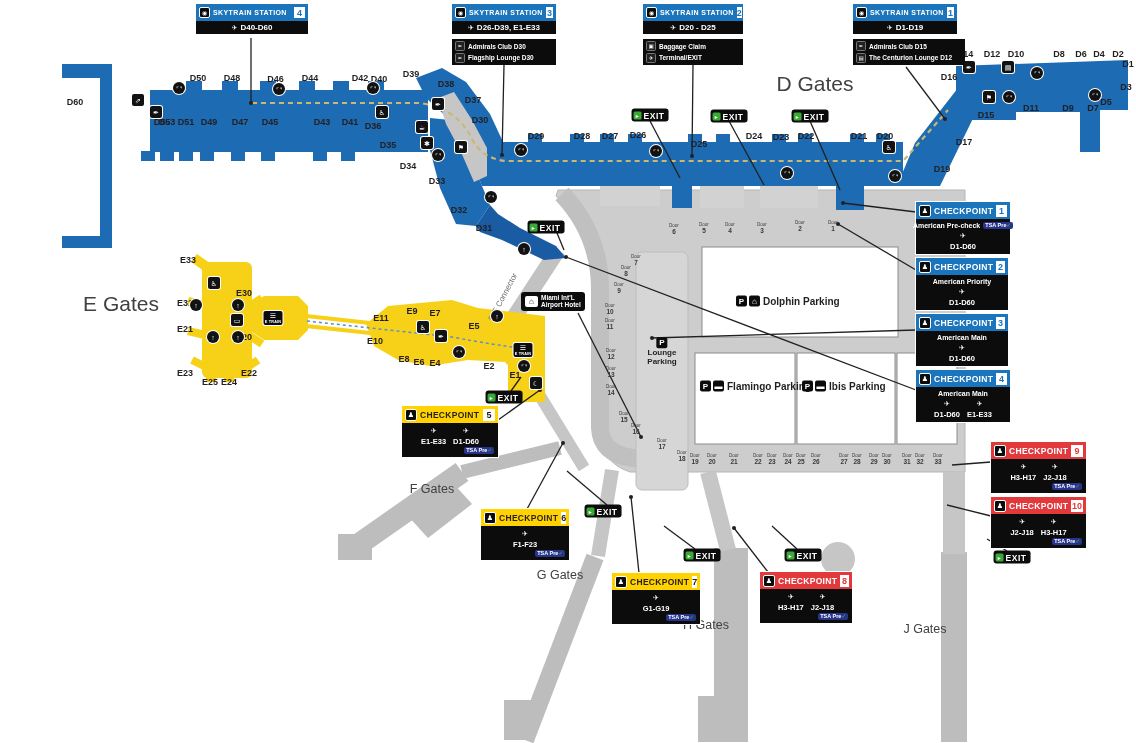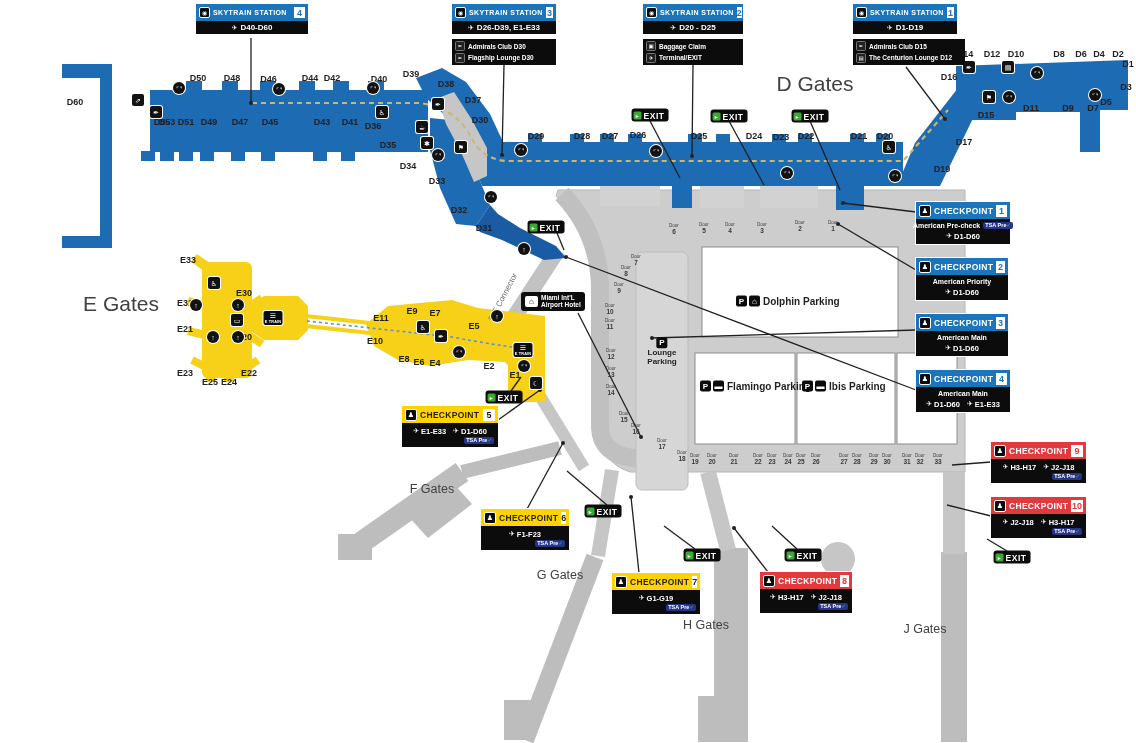--- a/index.html
+++ b/index.html
@@ -44,21 +44,21 @@
   .cp .hdr .pic{width:10px;height:10px;background:#0c0c0c;border:1px solid #fff;border-radius:2px;
         display:flex;align-items:center;justify-content:center;font-size:7px;color:#fff;flex:0 0 auto;}
   .cp .hdr .t{font-size:8.5px;font-weight:bold;letter-spacing:.3px;white-space:nowrap;}
   .cp .hdr .num{margin-left:auto;background:#fff;width:12px;height:12px;display:flex;
         align-items:center;justify-content:center;font-size:9px;font-weight:bold;}
   .cp .body{background:#0c0c0c;color:#fff;position:relative;padding:2px 3px 2px;}
   .cp .nrow{display:flex;align-items:center;justify-content:center;gap:3px;font-size:7px;
         font-weight:bold;padding:1px 0;white-space:nowrap;}
   .cp .grow{display:flex;align-items:center;justify-content:center;gap:7px;font-size:7.5px;
         font-weight:bold;padding:1.5px 0;white-space:nowrap;}
-  .cp .grow .chip{display:flex;align-items:center;gap:2px;}
+  .cp .grow .chip{display:flex;align-items:center;gap:2px;flex-direction:column;}
   .tsa{background:#27348b;color:#fff;font-size:5.5px;font-weight:bold;border-radius:2px;
         padding:0 2px;line-height:7px;white-space:nowrap;}
   .tsa .ck{color:#46c33c;}
   .cp .tsarow{display:flex;justify-content:flex-end;padding:0 1px 1px;}
   .hotel{position:absolute;left:521px;top:292px;background:#0c0c0c;color:#fff;border-radius:3px;
         display:flex;align-items:center;gap:3px;padding:2px 4px;}
   .hotel .hicon{width:13px;height:11px;background:#fff;color:#0c0c0c;border-radius:2px;
         display:flex;align-items:center;justify-content:center;font-size:8px;}
   .hotel .htxt{font-size:6.5px;font-weight:bold;line-height:1.15;white-space:nowrap;}
   .etrain{position:absolute;transform:translate(-50%,-50%);background:#0c0c0c;color:#fff;
@@ -226,23 +226,23 @@
   <div class="decon">D-E Connector</div>
 <div class="rtitle" style="left: 815px; top: 84px; font-size: 21px;">D Gates</div>
     <div class="rtitle" style="left: 121px; top: 304px; font-size: 21px;">E Gates</div>
     <div class="rtitle" style="left: 432px; top: 489px; font-size: 12.5px;">F Gates</div>
     <div class="rtitle" style="left: 560px; top: 575px; font-size: 12.5px;">G Gates</div>
     <div class="rtitle" style="left: 706px; top: 625px; font-size: 12.5px;">H Gates</div>
     <div class="rtitle" style="left: 925px; top: 629px; font-size: 12.5px; text-align: right;">J Gates</div>
     <div class="lbl" style="left: 75px; top: 102px;">D60</div>
     <div class="lbl" style="left: 198px; top: 78px;">D50</div>
     <div class="lbl" style="left: 232px; top: 78px;">D48</div>
-    <div class="lbl" style="left: 259px; top: 79px; padding-left: 19px;">D46</div>
+    <div class="lbl" style="left: 266px; top: 79px; padding-left: 19px;">D46</div>
     <div class="lbl" style="left: 310px; top: 78px;">D44</div>
-    <div class="lbl" style="left: 332px; top: 78px;">D42</div>
+    <div class="lbl" style="left: 360px; top: 78px;">D42</div>
     <div class="lbl" style="left: 379px; top: 79px;">D40</div>
     <div class="lbl" style="left: 411px; top: 74px;">D39</div>
     <div class="lbl" style="left: 446px; top: 84px;">D38</div>
     <div class="lbl" style="left: 461px; top: 100px; padding-left: 24px;">D37</div>
     <div class="lbl" style="left: 480px; top: 120px;">D30</div>
     <div class="lbl" style="left: 148px; top: 122px; margin-left: 14px;">D55</div>
     <div class="lbl" style="left: 167px; top: 122px;">D53</div>
     <div class="lbl" style="left: 186px; top: 122px;">D51</div>
     <div class="lbl" style="left: 209px; top: 122px;">D49</div>
     <div class="lbl" style="left: 240px; top: 122px;">D47</div>
@@ -252,21 +252,21 @@
     <div class="lbl" style="left: 373px; top: 126px;">D36</div>
     <div class="lbl" style="left: 388px; top: 145px;">D35</div>
     <div class="lbl" style="left: 408px; top: 166px;">D34</div>
     <div class="lbl" style="left: 437px; top: 181px;">D33</div>
     <div class="lbl" style="left: 459px; top: 210px;">D32</div>
     <div class="lbl" style="left: 484px; top: 228px;">D31</div>
     <div class="lbl" style="left: 536px; top: 136px;">D29</div>
     <div class="lbl" style="left: 582px; top: 136px;">D28</div>
     <div class="lbl" style="left: 610px; top: 136px;">D27</div>
     <div class="lbl" style="left: 638px; top: 135px;">D26</div>
-    <div class="lbl" style="left: 699px; top: 136px;">D25</div>
+    <div class="lbl" style="left: 699px; top: 144px;">D25</div>
     <div class="lbl" style="left: 728px; top: 136px; margin-left: 26px;">D24</div>
     <div class="lbl" style="left: 781px; top: 137px;">D23</div>
     <div class="lbl" style="left: 806px; top: 136px;">D22</div>
     <div class="lbl" style="left: 859px; top: 136px;">D21</div>
     <div class="lbl" style="left: 885px; top: 136px;">D20</div>
     <div class="lbl" style="left: 942px; top: 169px;">D19</div>
     <div class="lbl" style="left: 964px; top: 142px;">D17</div>
     <div class="lbl" style="left: 986px; top: 115px;">D15</div>
     <div class="lbl" style="left: 949px; top: 77px;">D16</div>
     <div class="lbl" style="left: 965px; top: 54px;">D14</div>

